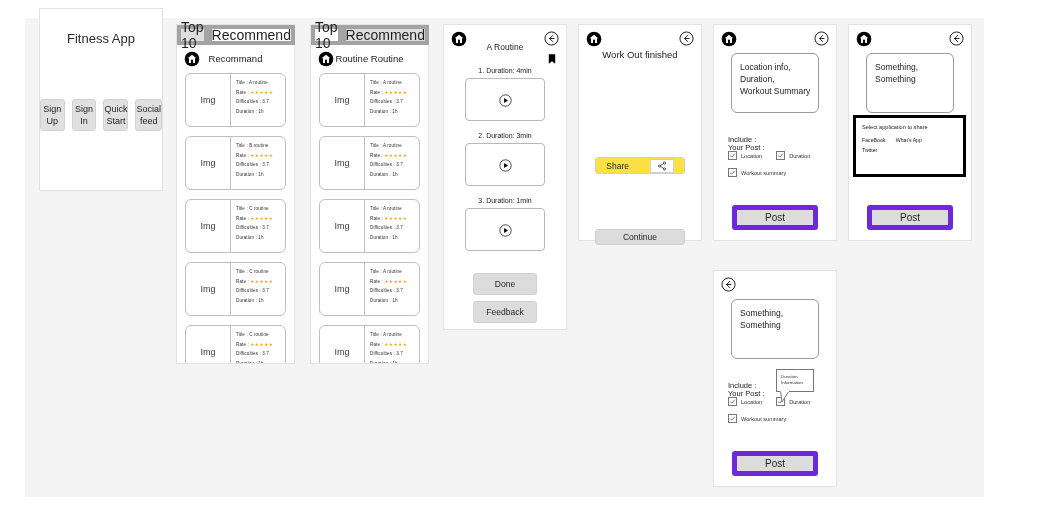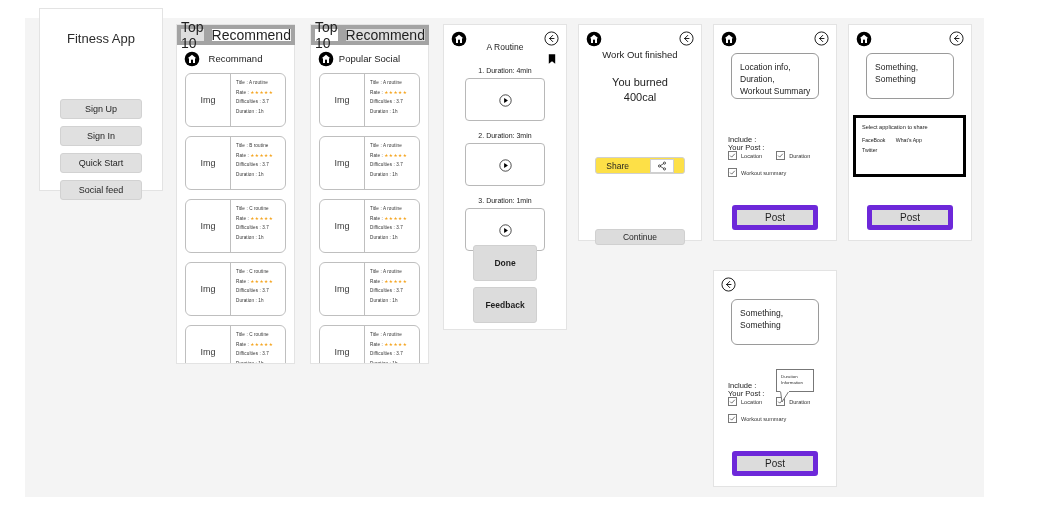--- a/index.html
+++ b/index.html
@@ -5,21 +5,21 @@
   html,body{margin:0;padding:0;background:#ffffff;}
   body{width:1044px;height:519px;font-family:"Liberation Sans",sans-serif;color:#222;overflow:hidden;}
   #root{position:relative;width:1044px;height:519px;}
   .canvas{position:absolute;left:25px;top:18px;width:959px;height:479px;background:#f4f4f4;}
   .screen{position:absolute;background:#ffffff;box-sizing:border-box;}
   .sc-border{border:1px solid #e3e3e3;}
 
   
   #screen-welcome{left:39px;top:8px;width:124px;height:183px;}
   .app-title{position:absolute;left:0;right:0;top:22px;text-align:center;font-size:13px;color:#2b2b2b;}
-  .btn-stack{position:absolute;left:0;right:0;top:90px;display:flex;flex-direction:column;align-items:center;gap:7px;}
+  .btn-stack{position:absolute;left:0;right:0;top:90px;display:flex;flex-direction:row;align-items:center;gap:7px;}
   .gbtn{background:#e0e0e0;border:1px solid #d2d2d2;border-radius:3px;font-size:9px;color:#1f1f1f;
         padding:3px 0;width:80px;text-align:center;font-family:"Liberation Sans",sans-serif;line-height:12px;}
 
   
   #screen-top10{left:176px;top:24px;width:119px;height:340px;}
   #screen-popular{left:310px;top:24px;width:119px;height:340px;}
   .tabbar{position:absolute;left:0;top:0;width:100%;height:20px;display:flex;}
   .tab{flex:1;display:flex;align-items:center;justify-content:center;font-size:14px;
        border:4px solid #a3a3a3;box-sizing:border-box;background:#ffffff;color:#1f1f1f;}
   .tab.active{background:#dedede;}
@@ -41,38 +41,38 @@
   .scr-title{position:absolute;left:0;right:0;top:17px;text-align:center;font-size:8.5px;color:#222;}
   .bookmark{position:absolute;right:10px;top:26px;width:8px;height:12px;}
   .dur-label{font-size:7px;text-align:center;color:#222;margin:0 0 4px 0;}
   .vidbox{height:41px;border:1px solid #b8b8b8;border-radius:4px;display:flex;align-items:center;
           justify-content:center;margin-bottom:11px;background:#fff;}
   .playicon{width:13px;height:13px;}
   .routine-body{position:absolute;left:21px;right:21px;top:42px;}
   .routine-btns{position:absolute;left:0;right:0;bottom:6px;display:flex;flex-direction:column;
                 align-items:center;gap:6px;}
   .gbtn-wide{background:#dcdcdc;border:1px solid #d0d0d0;border-radius:3px;font-size:8.5px;
-             color:#1f1f1f;padding:12px 0;width:62px;text-align:center;font-weight:bold;}
+             color:#1f1f1f;padding:5px 0;width:62px;text-align:center;}
 
   
   #screen-finished{left:578px;top:24px;width:124px;height:217px;}
   .burn{position:absolute;left:0;right:0;top:50px;text-align:center;font-size:11px;line-height:15px;color:#222;}
   .fin-btns{position:absolute;left:0;right:0;top:132px;display:flex;flex-direction:column;align-items:center;gap:7px;}
   .share-btn{background:#fde047;border:1px solid #d0d0d0;border-radius:3px;width:88px;height:15px;
              display:flex;align-items:center;justify-content:space-around;font-size:8.5px;color:#1f1f1f;}
   .share-box{background:#fff;border:1px solid #cfcfcf;width:22px;height:12px;display:flex;
              align-items:center;justify-content:center;}
   .cont-btn{background:#dcdcdc;border:1px solid #d0d0d0;border-radius:3px;width:88px;
             text-align:center;font-size:8.5px;color:#1f1f1f;padding:2px 0;margin-top:48px;}
 
   
   #screen-post1{left:713px;top:24px;width:124px;height:217px;}
   #screen-share{left:848px;top:24px;width:124px;height:217px;}
   #screen-post2{left:713px;top:270px;width:124px;height:217px;}
-  .preview{position:absolute;left:17px;right:17px;top:28px;height:46px;border:1px solid #9a9a9a;
+  .preview{position:absolute;left:17px;right:17px;top:28px;height:60px;border:1px solid #9a9a9a;
            border-radius:6px;box-sizing:border-box;padding:7px 0 0 8px;font-size:8.5px;line-height:12px;color:#222;}
   .yourpost{position:absolute;left:14px;top:93px;font-size:7.5px;color:#222;margin-top:25px;}
   .include{position:absolute;left:14px;top:110px;font-size:7.5px;color:#222;}
   .cbrow{position:absolute;left:14px;display:flex;align-items:center;gap:4px;}
   .cbrow.r1{top:126px;}
   .cbrow.r2{top:143px;}
   .cb{width:9px;height:9px;border:1px solid #777;display:flex;align-items:center;justify-content:center;
       background:#fff;box-sizing:border-box;}
   .cb svg{display:block;}
   .cblabel{font-size:5.6px;color:#333;white-space:nowrap;}
@@ -175,21 +175,21 @@
       <div class="tab">Top 10</div>
       <div class="tab active">Recommend</div>
     </div>
     <div class="homeicon">
       <svg viewBox="0 0 24 24" width="16" height="16">
           <circle cx="12" cy="12" r="11" fill="#000"></circle>
           <path d="M12 5.5 5.5 11h2v7h9v-7h2z" fill="#fff"></path>
           <rect x="10.5" y="13" width="3" height="5" fill="#000"></rect>
         </svg>
     </div>
-    <div class="list-head">Popular  Social</div>
+    <div class="list-head">Routine  Routine</div>
     <div class="cards">
       <div class="card">
         <div class="thumb">Img</div>
         <div class="meta">
           <div class="mrow"><span>Title :</span> <span>A routine</span></div>
           <div class="mrow"><span>Rate :</span> <span class="stars">★★★★★</span></div>
           <div class="mrow"><span>Difficulties :</span> <span>3.7</span></div>
           <div class="mrow"><span>Duration :</span> <span>1h</span></div>
         </div>
       </div>
@@ -305,24 +305,20 @@
         </svg>
     </div>
     <div class="backicon">
       <svg viewBox="0 0 24 24" width="15" height="15">
           <circle cx="12" cy="12" r="10.5" fill="none" stroke="#000" stroke-width="1.4"></circle>
           <path d="M14 7l-5 5 5 5" fill="none" stroke="#000" stroke-width="1.4" stroke-linecap="round" stroke-linejoin="round"></path>
           <path d="M9 12h7" stroke="#000" stroke-width="1.4" stroke-linecap="round"></path>
         </svg>
     </div>
     <div class="scr-title" style="top:24px;font-size:9.5px;">Work Out finished</div>
-    <div class="burn">
-      <div>You burned</div>
-      <div>400cal</div>
-    </div>
     <div class="fin-btns">
       <div class="share-btn">
         <span>Share</span>
         <span class="share-box">
           <svg viewBox="0 0 24 24" width="10" height="10">
               <circle cx="18" cy="5" r="2.6" fill="none" stroke="#000" stroke-width="1.6"></circle>
               <circle cx="6" cy="12" r="2.6" fill="none" stroke="#000" stroke-width="1.6"></circle>
               <circle cx="18" cy="19" r="2.6" fill="none" stroke="#000" stroke-width="1.6"></circle>
               <path d="M8.4 10.8l7.2-4.3M8.4 13.2l7.2 4.3" stroke="#000" stroke-width="1.5"></path>
             </svg>

